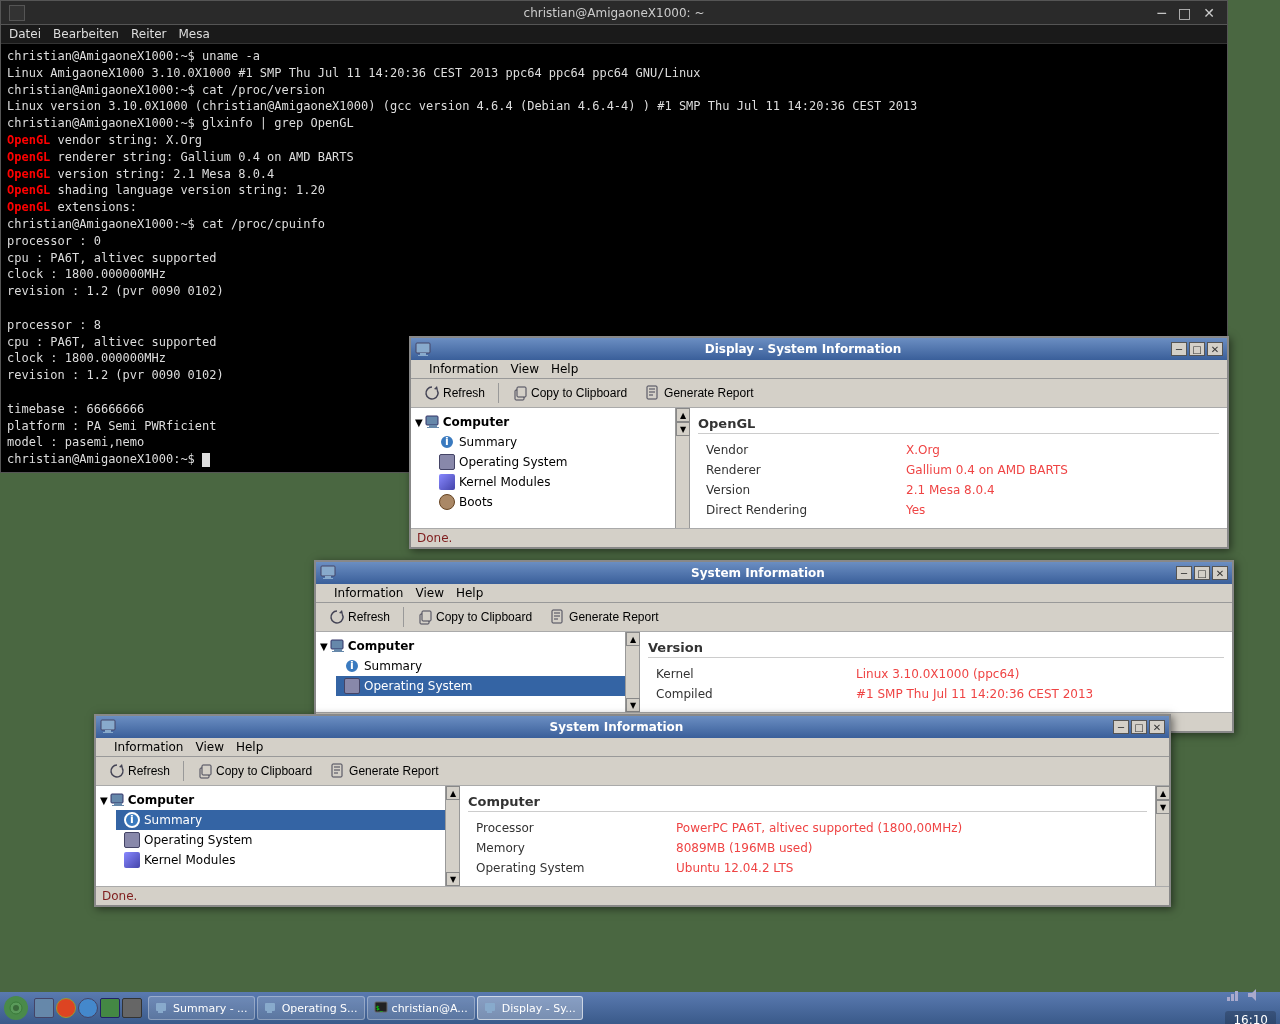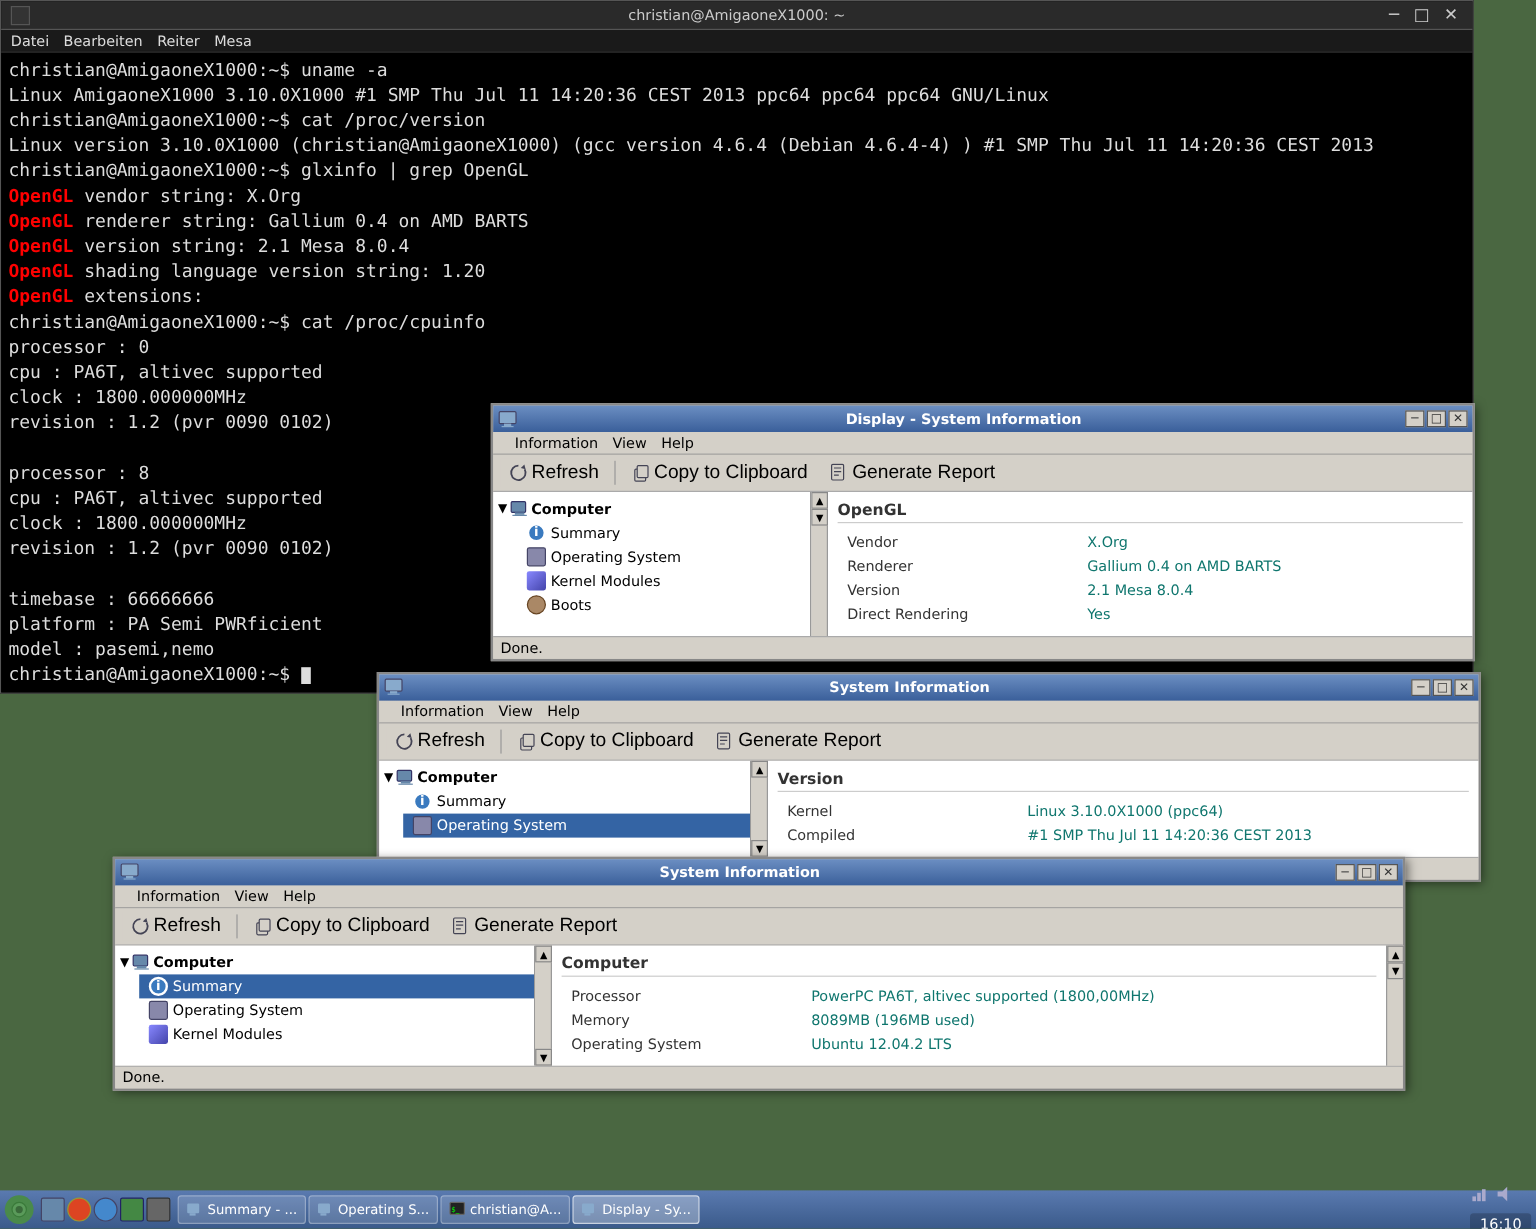--- a/index.html
+++ b/index.html
@@ -65,21 +65,21 @@
     .terminal-menubar span {
       color: #ddd;
       cursor: pointer;
       font-size: 12px;
     }
     .terminal-content {
       background: #000;
       padding: 4px 6px;
       color: #ddd;
       font-family: 'DejaVu Sans Mono', 'Courier New', monospace;
-      font-size: 15px;
+      font-size: 12px;
       line-height: 1.4;
     }
     .terminal-content .prompt { color: #ddd; }
     .terminal-content .opengl { color: #f00; font-weight: bold; }
     .cursor {
       display: inline-block;
       width: 8px;
       height: 14px;
       background: #ddd;
       vertical-align: middle;
@@ -170,21 +170,21 @@
       border-bottom: 1px solid #aaa;
     }
     .toolbar-btn {
       display: flex;
       align-items: center;
       gap: 3px;
       padding: 2px 6px;
       background: #d4d0c8;
       border: 1px solid transparent;
       cursor: pointer;
-      font-size: 16px;
+      font-size: 12px;
     }
 
     .window-body {
       display: flex;
       min-height: 80px;
     }
 
     
     .tree-panel {
       width: 260px;
@@ -282,29 +282,29 @@
     .info-table tr td {
       padding: 3px 8px;
       font-size: 12px;
       vertical-align: top;
     }
     .info-table tr td:first-child {
       color: #333;
       width: 200px;
     }
     .info-table tr td:last-child {
-      color: #0f766e;
+      color: #ef4444;
     }
 
     .status-bar {
       background: #d4d0c8;
       border-top: 1px solid #aaa;
       padding: 2px 6px;
       font-size: 12px;
-      color: #000000;
+      color: #7f1d1d;
     }
 
     
     .taskbar {
       position: absolute;
       bottom: 0;
       left: 0;
       width: 1280px;
       height: 32px;
       background: linear-gradient(to bottom, #5a7ab0, #3a5a8a);

